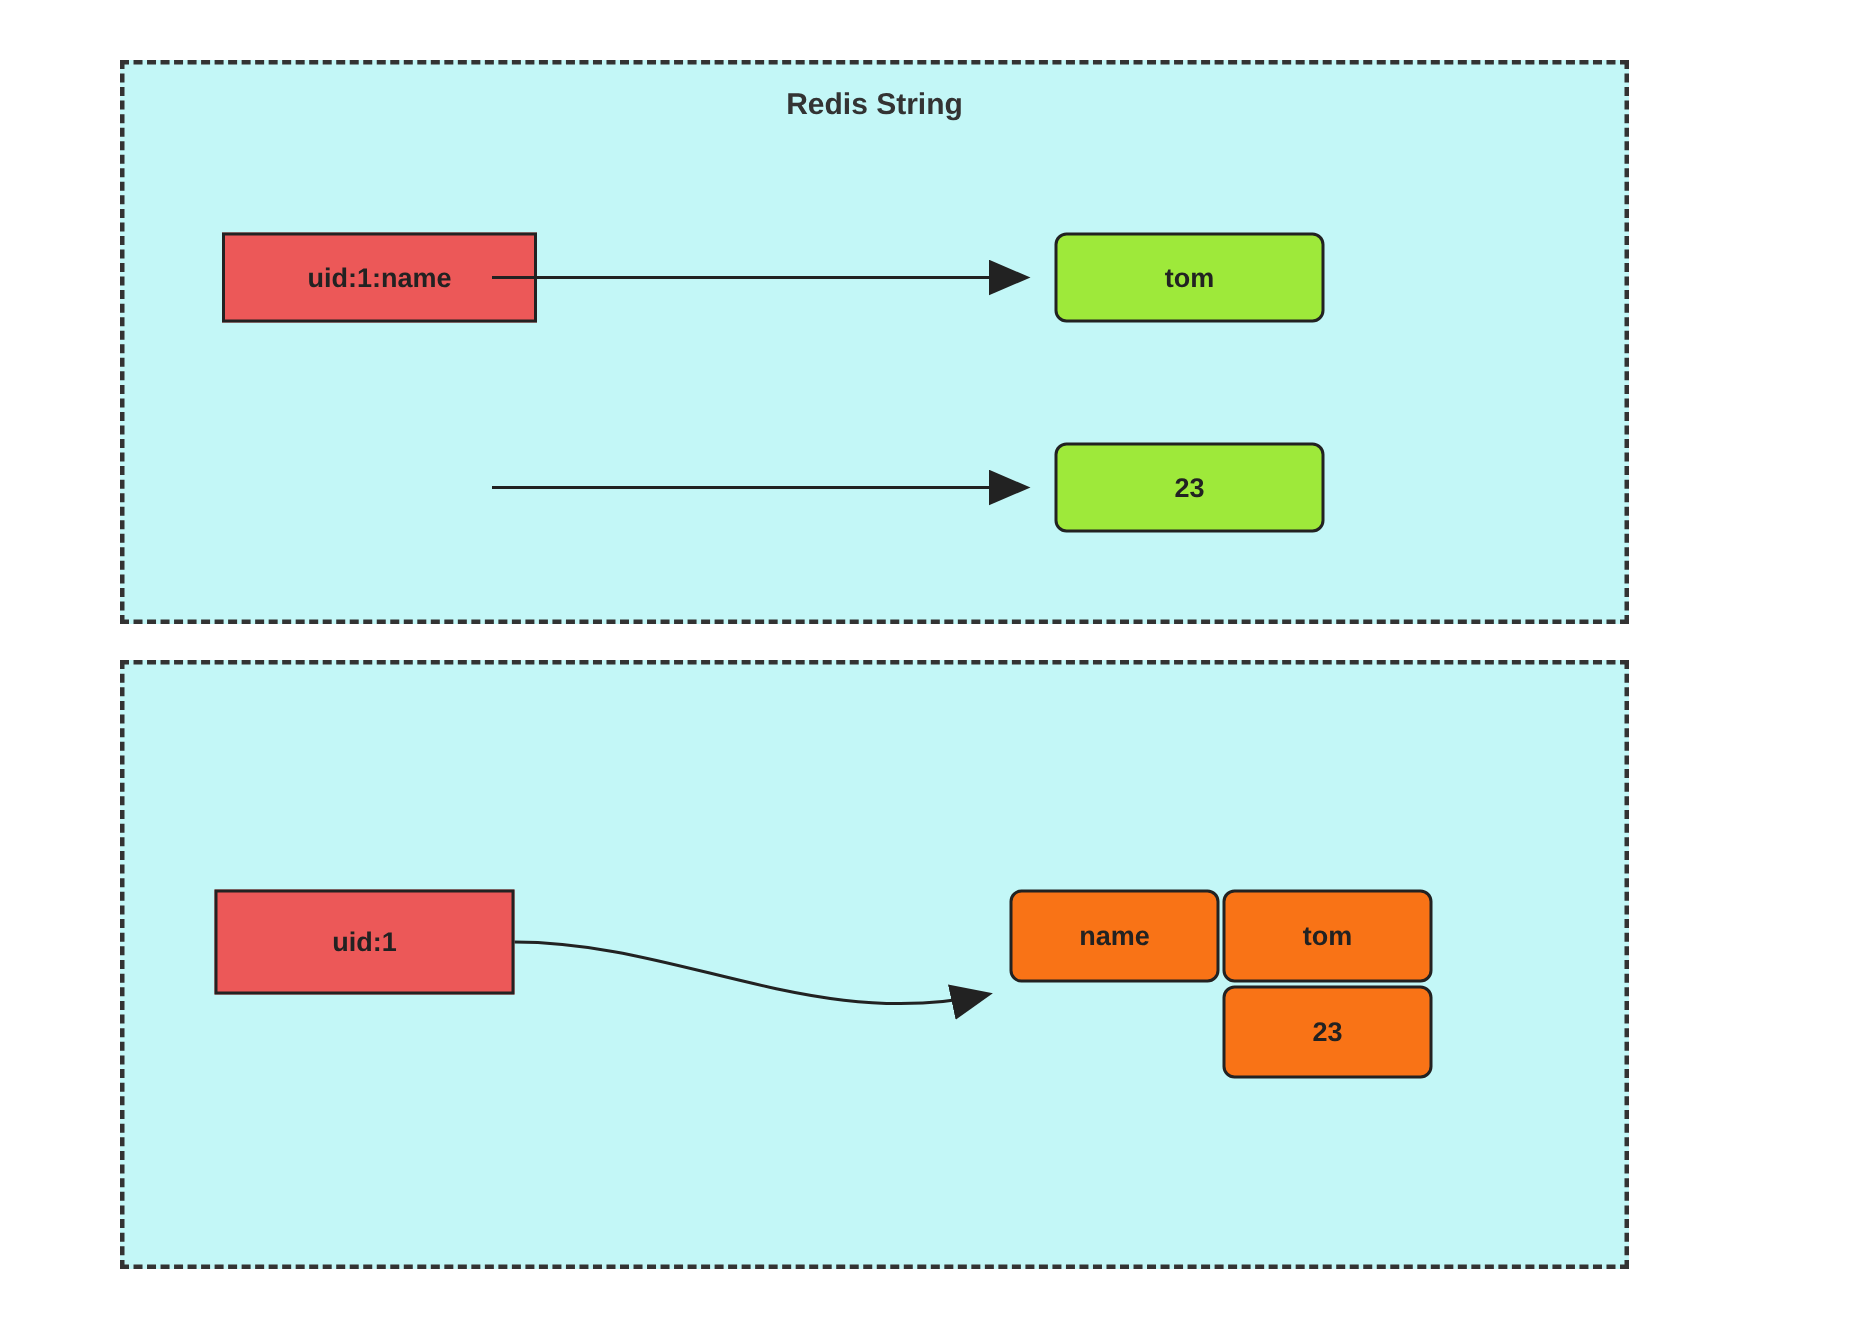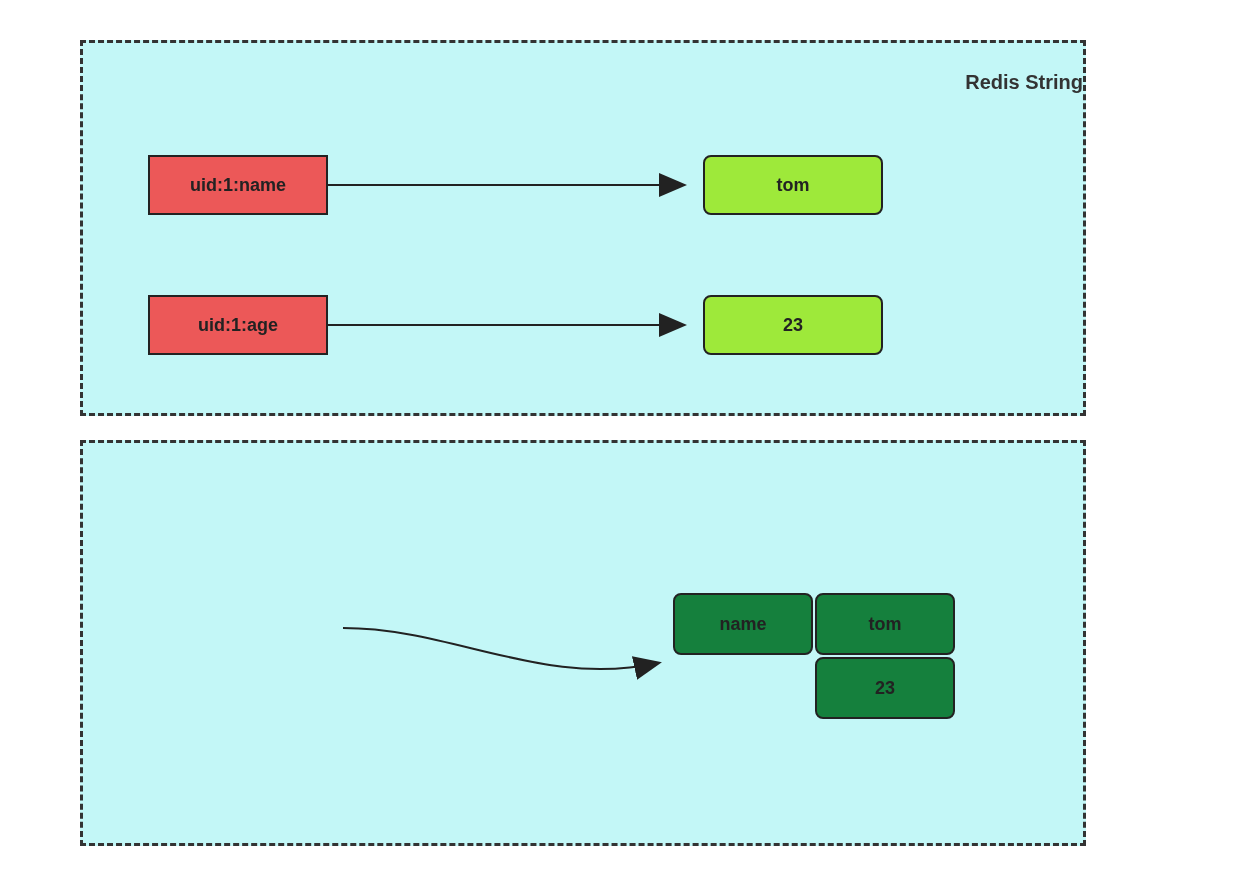--- a/index.html
+++ b/index.html
@@ -46,67 +46,67 @@
     color: #222;
     font-weight: 700;
     font-size: 18px;
     display: flex;
     align-items: center;
     justify-content: center;
     box-sizing: border-box;
   }
   .hash-cell {
     position: absolute;
-    background: #15803d;
+    background: #f97316;
     border: 2px solid #222;
     border-radius: 8px;
     color: #222;
     font-weight: 700;
     font-size: 18px;
     display: flex;
     align-items: center;
     justify-content: center;
     box-sizing: border-box;
   }
   svg.arrow {
     position: absolute;
     overflow: visible;
   }
 </style>
 </head>
 <body>
 
 <div class="panel" style="left:80px; top:40px; width:1000px; height:370px;">
-  <div class="panel-title" style="top:28px;text-align:right;">Redis String</div>
+  <div class="panel-title" style="top:16px;">Redis String</div>
 
-  <div class="key-box" style="left:65px; top:112px; width:180px; height:60px;">uid:1:name</div>
+  <div class="key-box" style="left:65px; top:112px; width:210px; height:60px;">uid:1:name</div>
   <svg class="arrow" style="left:245px; top:112px; width:370px; height:60px;">
     <defs>
       <marker id="ah1" markerWidth="14" markerHeight="12" refX="12" refY="6" orient="auto">
         <polygon points="0,0 14,6 0,12" fill="#222"></polygon>
       </marker>
     </defs>
     <line x1="0" y1="30" x2="355" y2="30" stroke="#222" stroke-width="2" marker-end="url(#ah1)"></line>
   </svg>
   <div class="val-box" style="left:620px; top:112px; width:180px; height:60px;">tom</div>
 
-  <div class="key-box" style="left:65px; top:252px; width:180px; height:60px;">uid:1:age</div>
   <svg class="arrow" style="left:245px; top:252px; width:370px; height:60px;">
     <defs>
       <marker id="ah2" markerWidth="14" markerHeight="12" refX="12" refY="6" orient="auto">
         <polygon points="0,0 14,6 0,12" fill="#222"></polygon>
       </marker>
     </defs>
     <line x1="0" y1="30" x2="355" y2="30" stroke="#222" stroke-width="2" marker-end="url(#ah2)"></line>
   </svg>
   <div class="val-box" style="left:620px; top:252px; width:180px; height:60px;">23</div>
 </div>
 
 <div class="panel" style="left:80px; top:440px; width:1000px; height:400px;">
 
+  <div class="key-box" style="left:60px; top:150px; width:200px; height:70px;">uid:1</div>
 
   <svg class="arrow" style="left:260px; top:150px; width:330px; height:120px;">
     <defs>
       <marker id="ah3" markerWidth="14" markerHeight="12" refX="12" refY="6" orient="auto">
         <polygon points="0,0 14,6 0,12" fill="#222"></polygon>
       </marker>
     </defs>
     <path d="M 0 35 C 110 35, 200 95, 315 70" stroke="#222" stroke-width="2" fill="none" marker-end="url(#ah3)"></path>
   </svg>
 

